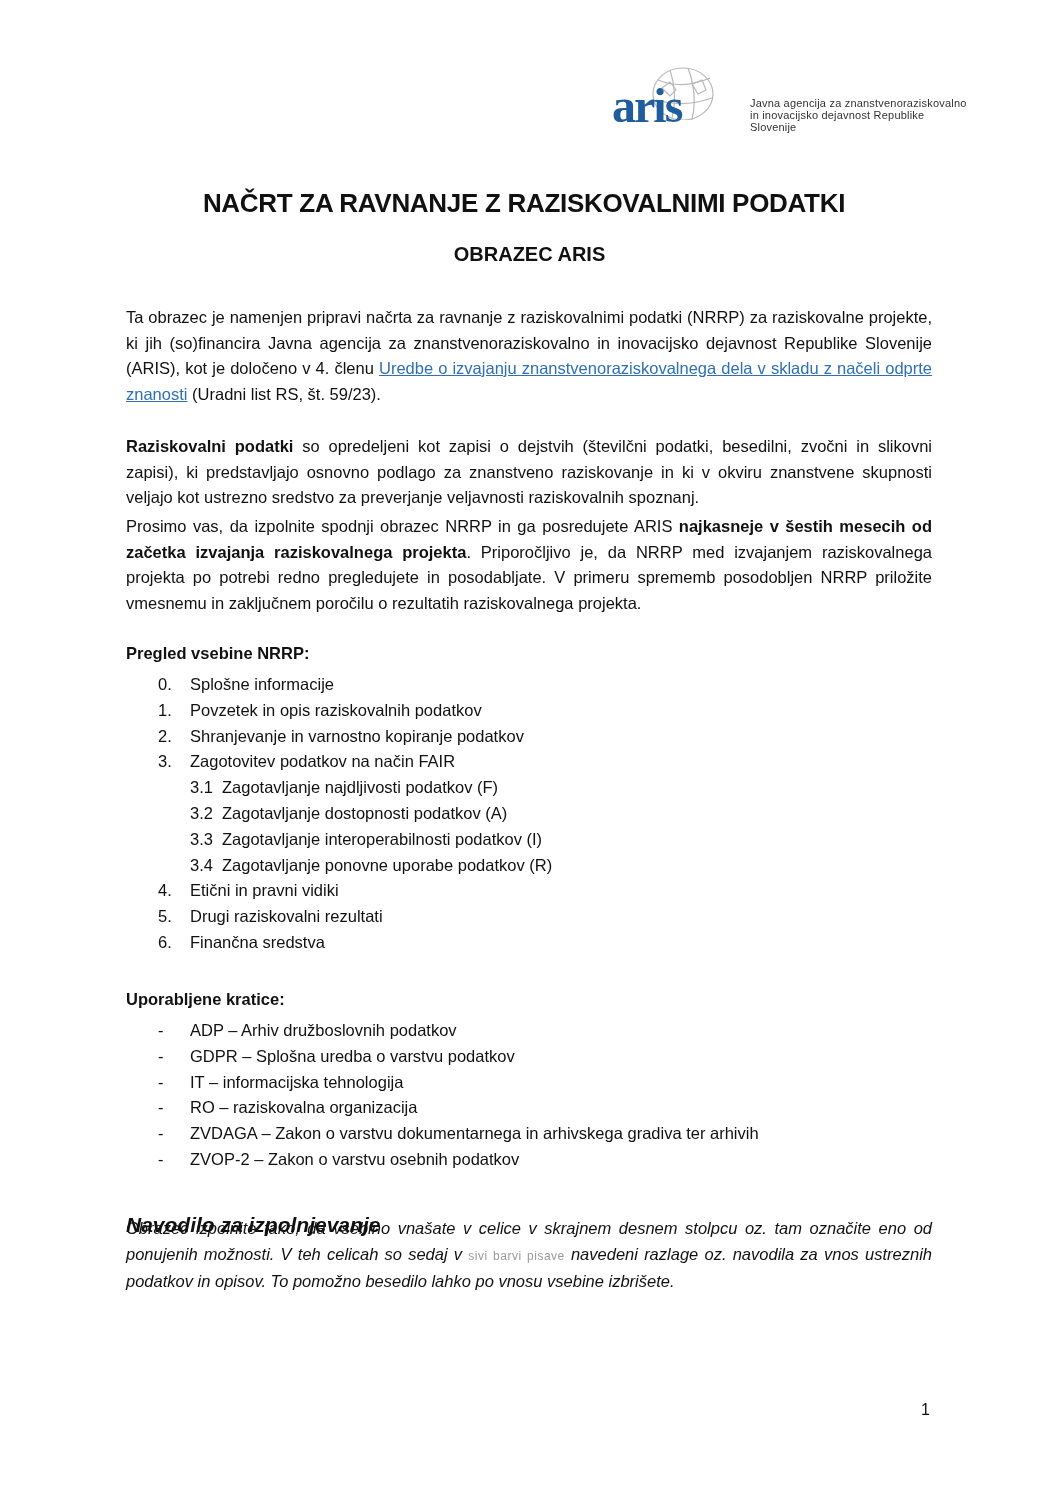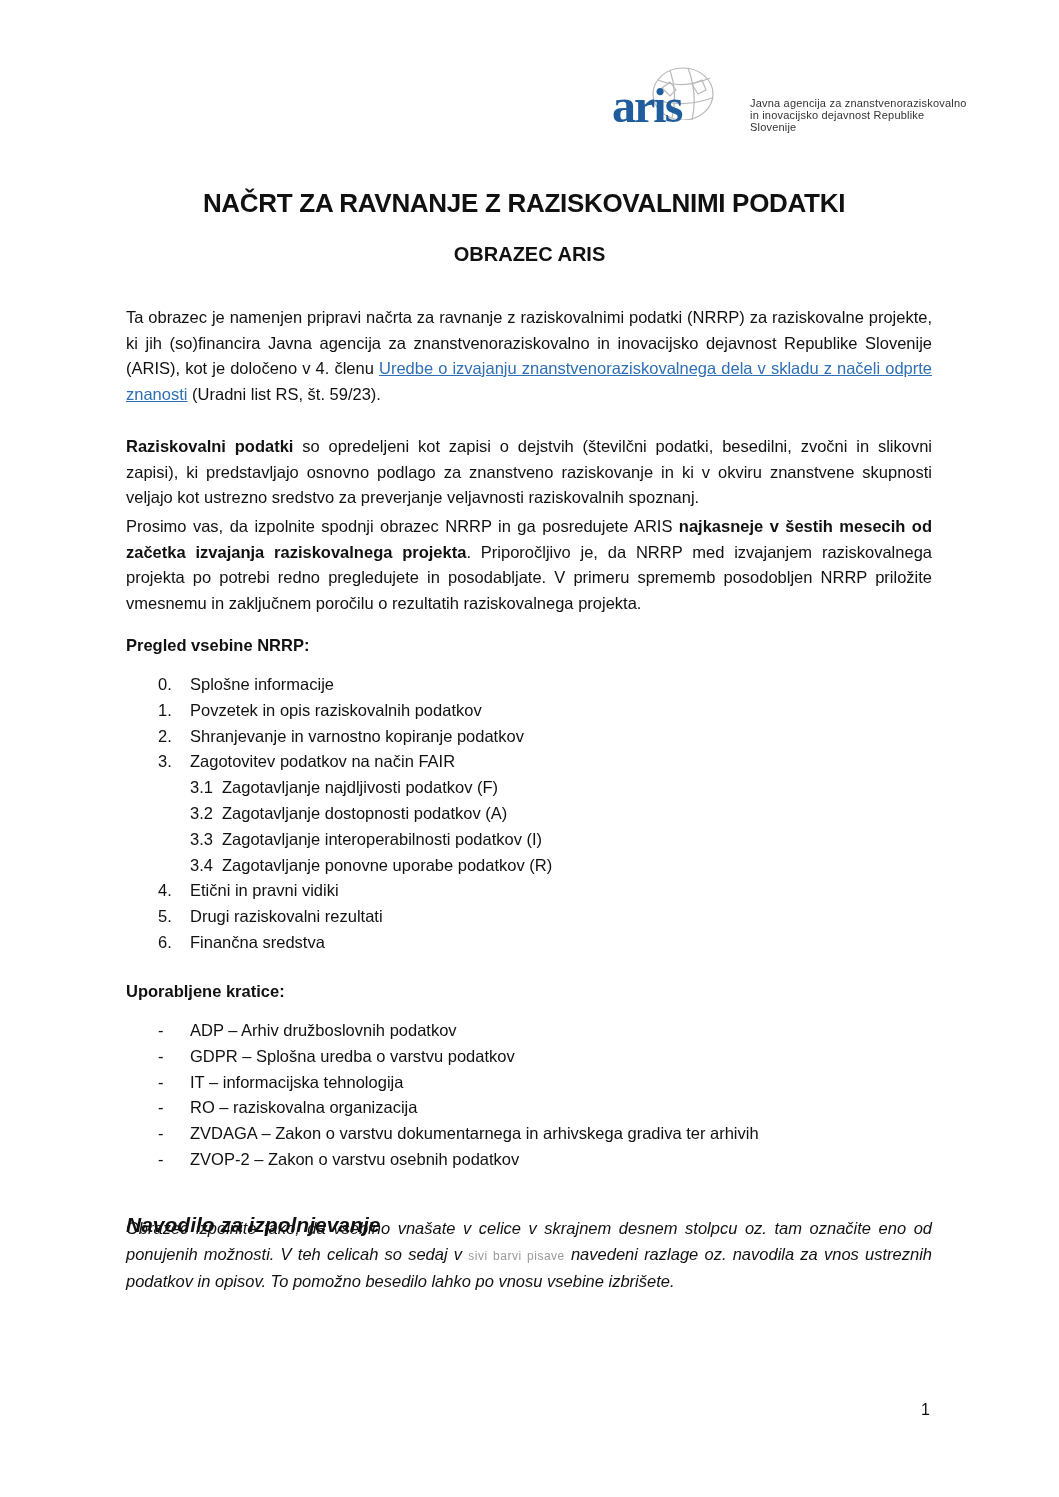--- a/index.html
+++ b/index.html
@@ -12,21 +12,21 @@
   .logo-globe { position:absolute; left:40px; top:0px; width:70px; height:60px; }
   .logo-sub { position:absolute; left:142px; top:37px; font-size:11px; line-height:12px; color:#333; letter-spacing:0.2px; }
   .title { position:absolute; left:0; width:1048px; top:188px; text-align:center;
            font-weight:bold; font-size:26px; letter-spacing:-0.3px; }
   .subtitle { position:absolute; left:0; width:1059px; top:243px; text-align:center;
               font-weight:bold; font-size:20px; }
   .para { position:absolute; left:126px; width:806px; font-size:16.5px; line-height:25.5px;
           text-align:justify; }
   .link { color:#2e6fb5; text-decoration:underline; cursor:pointer; }
   b { font-weight:bold; }
-  .heading { position:absolute; left:126px; font-weight:bold; font-size:16.5px; }
+  .heading { position:absolute; left:126px; font-weight:bold; font-size:16.5px;margin-top:8px; }
   .toc { position:absolute; left:158px; top:672px; font-size:16.5px; line-height:25.8px; }
   .toc-row { display:flex; }
   .toc-num { width:32px; }
   .toc-sub { padding-left:32px; display:flex; }
   .toc-subnum { width:32px; }
   .abbr { position:absolute; left:158px; top:1018px; font-size:16.5px; line-height:25.8px; }
   .abbr-row { display:flex; }
   .abbr-dash { width:32px; }
   .italic-h { position:absolute; left:126px; top:1213px; font-style:italic; font-weight:bold; font-size:21px; }
   .italic-p { position:absolute; left:126px; top:1216px; width:806px; font-style:italic; font-size:16.5px;

